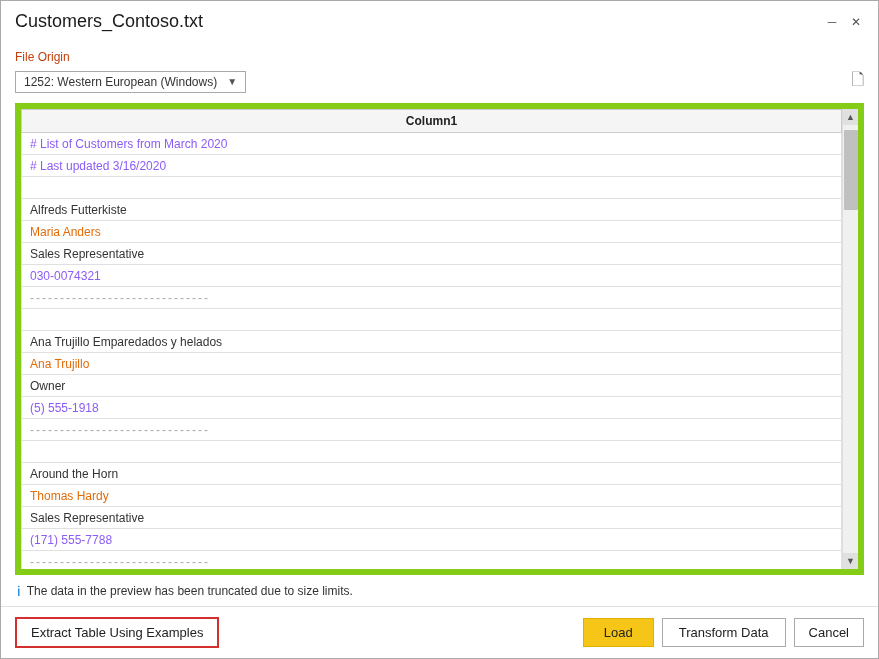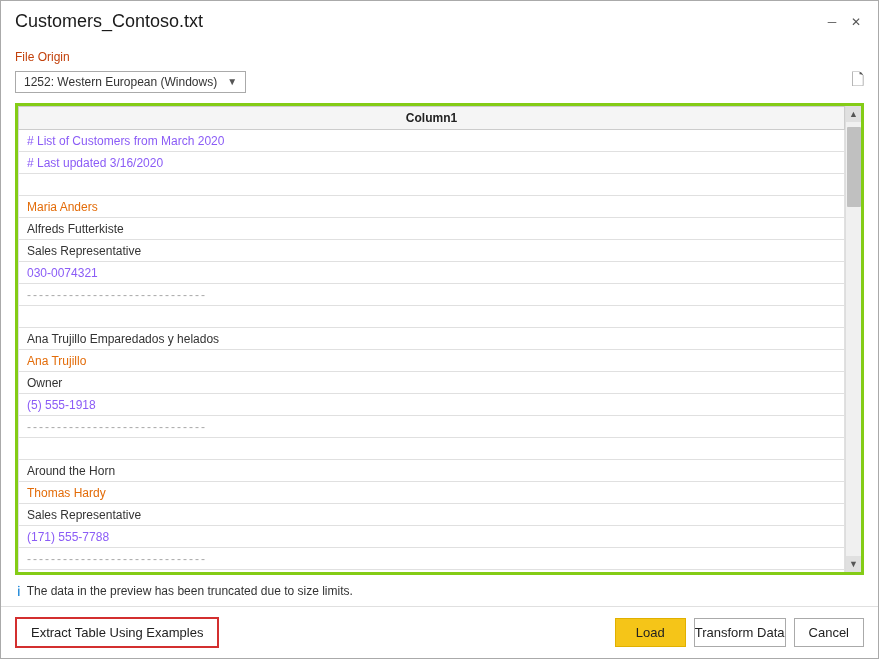--- a/index.html
+++ b/index.html
@@ -87,21 +87,21 @@
       color: #555;
     }
     .file-icon {
       color: #555;
       font-size: 16px;
     }
     .preview-container {
       flex: 1;
       display: flex;
       overflow: hidden;
-      border: 3px solid #84cc16;
+      border: 6px solid #84cc16;
       position: relative;
     }
     .table-wrapper {
       flex: 1;
       overflow-y: auto;
       overflow-x: hidden;
     }
     .data-table {
       width: 100%;
       border-collapse: collapse;
@@ -210,21 +210,21 @@
       border: 1px solid #e0b000;
       padding: 6px 20px;
       font-size: 13px;
       color: #222;
       cursor: pointer;
       font-weight: 500;
     }
     .btn-transform {
       background: #fff;
       border: 1px solid #aaa;
-      padding: 6px 0;
+      padding: 6px 16px;
       font-size: 13px;
       color: #222;
       cursor: pointer;
     }
     .btn-cancel {
       background: #fff;
       border: 1px solid #aaa;
       padding: 6px 14px;
       font-size: 13px;
       color: #222;
@@ -269,24 +269,24 @@
           <tr>
                 <td class="blue"># List of Customers from March 2020</td>
               </tr>
               <tr>
                 <td class="blue"># Last updated 3/16/2020</td>
               </tr>
               <tr>
                 <td></td>
               </tr>
               <tr>
+                <td>Alfreds Futterkiste</td>
+              </tr>
+              <tr>
                 <td class="orange">Maria Anders</td>
-              </tr>
-              <tr>
-                <td>Alfreds Futterkiste</td>
               </tr>
               <tr>
                 <td>Sales Representative</td>
               </tr>
               <tr>
                 <td class="blue">030-0074321</td>
               </tr>
               <tr>
                 <td class="separator">------------------------------</td>
               </tr>

